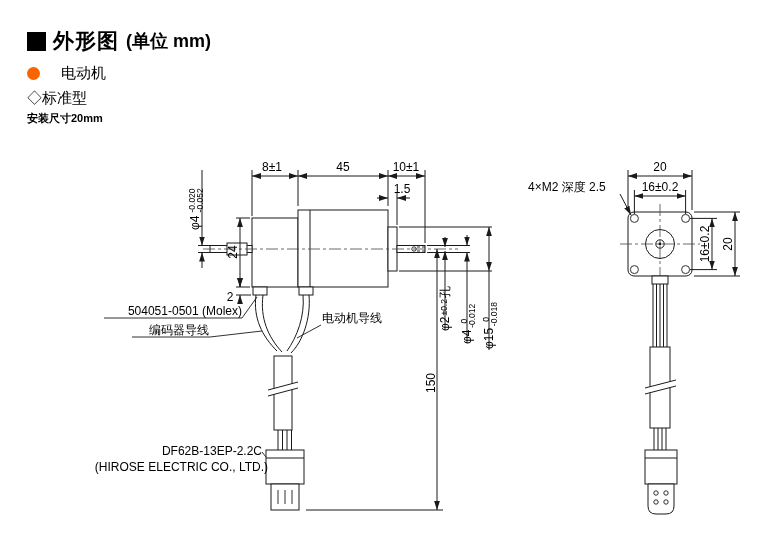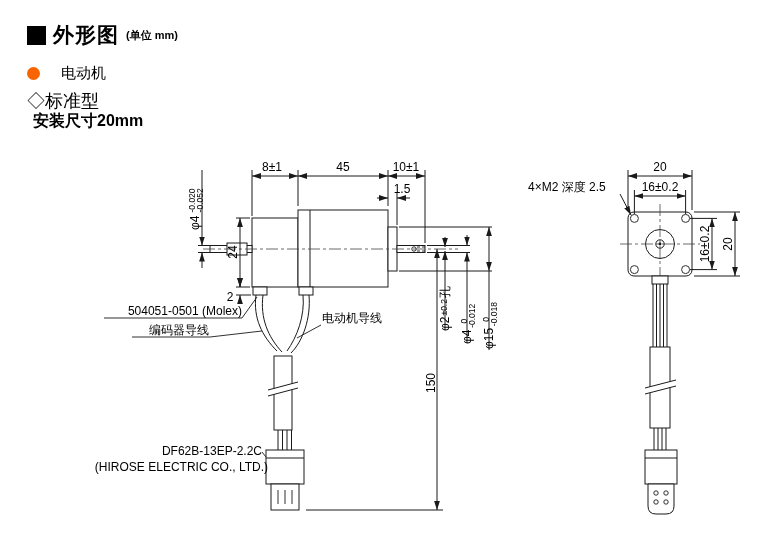--- a/index.html
+++ b/index.html
@@ -1,25 +1,25 @@
 <!DOCTYPE html>
 <html><head>
 <meta charset="utf-8">
 <style>
   html,body{margin:0;padding:0;background:#fff;}
   .page{position:relative;width:772px;height:540px;background:#fff;
         font-family:"Liberation Sans",sans-serif;color:#000;overflow:hidden;}
-  .hdr-title{position:absolute;left:27px;top:21px;display:flex;align-items:center;gap:7px;}
+  .hdr-title{position:absolute;left:27px;top:27px;display:flex;align-items:center;gap:7px;}
   .sq{width:19px;height:19px;background:#000;display:inline-block;}
   .t{font-size:21px;font-weight:bold;letter-spacing:1px;}
-  .u{font-size:11px;font-weight:bold;}
+  .u{font-size:18px;font-weight:bold;}
   .hdr-motor{position:absolute;left:27px;top:64px;display:flex;align-items:center;gap:21px;font-size:15px;}
   .dot{width:13px;height:13px;border-radius:50%;background:#f76400;display:inline-block;}
-  .hdr-type{position:absolute;left:27px;top:89px;font-size:18px;}
-  .hdr-mount{position:absolute;left:33px;top:111px;font-size:16px;font-weight:bold;}
+  .hdr-type{position:absolute;left:27px;top:89px;font-size:15px;}
+  .hdr-mount{position:absolute;left:27px;top:111px;font-size:11px;font-weight:bold;}
   svg.drawing{position:absolute;left:0;top:0;}
   svg text{font-family:"Liberation Sans",sans-serif;fill:#000;font-size:12px;}
   .ln{stroke:#1a1a1a;stroke-width:1;fill:none;}
   .fillw{fill:#fff;stroke:#1a1a1a;stroke-width:1;}
   .cl{stroke:#444;stroke-width:0.8;fill:none;stroke-dasharray:12 3 3 3;}
   .thin{stroke:#1a1a1a;stroke-width:0.9;fill:none;}
 </style>
 </head>
 <body>
 

